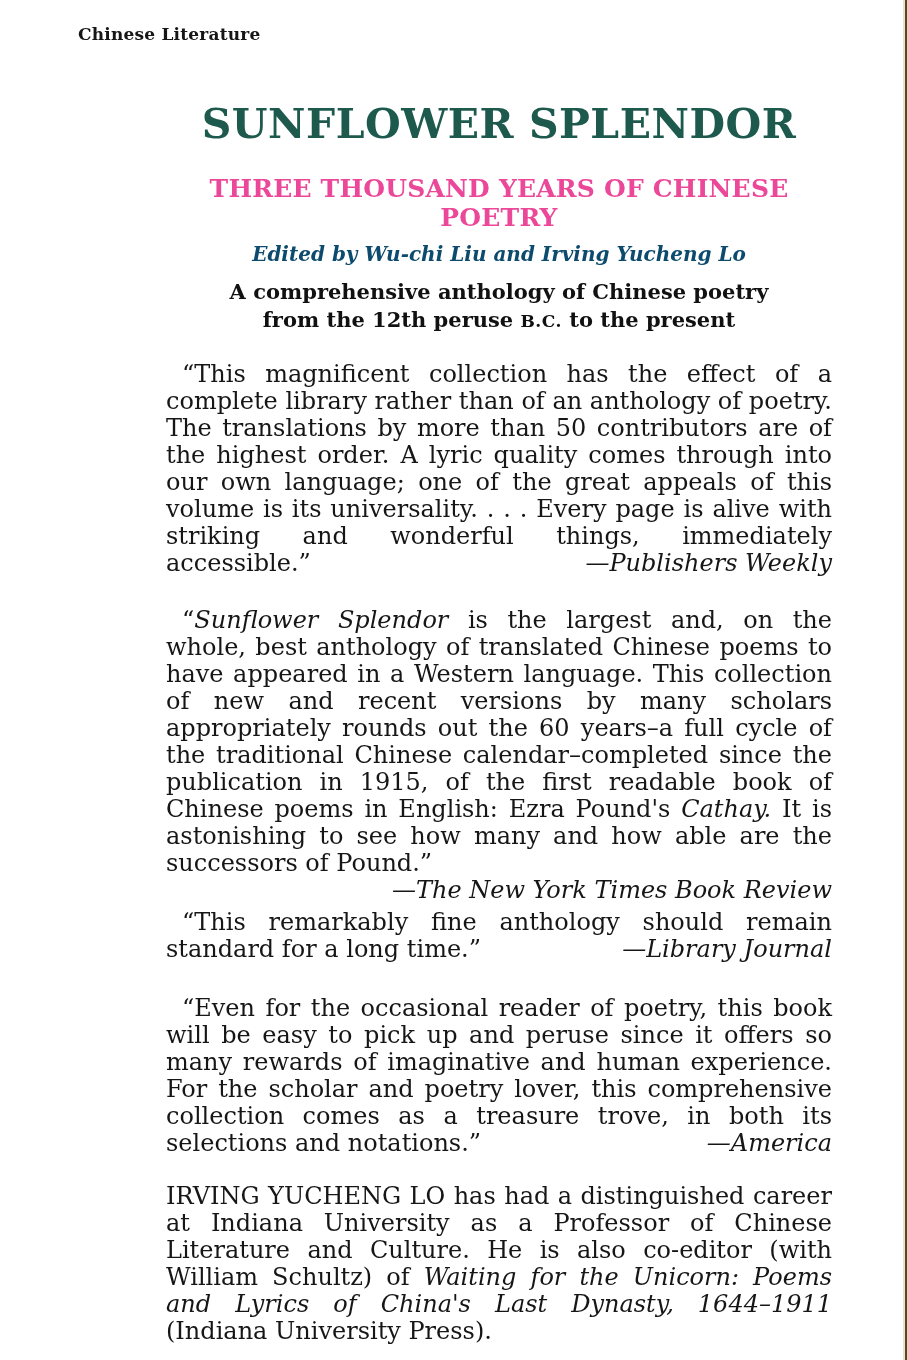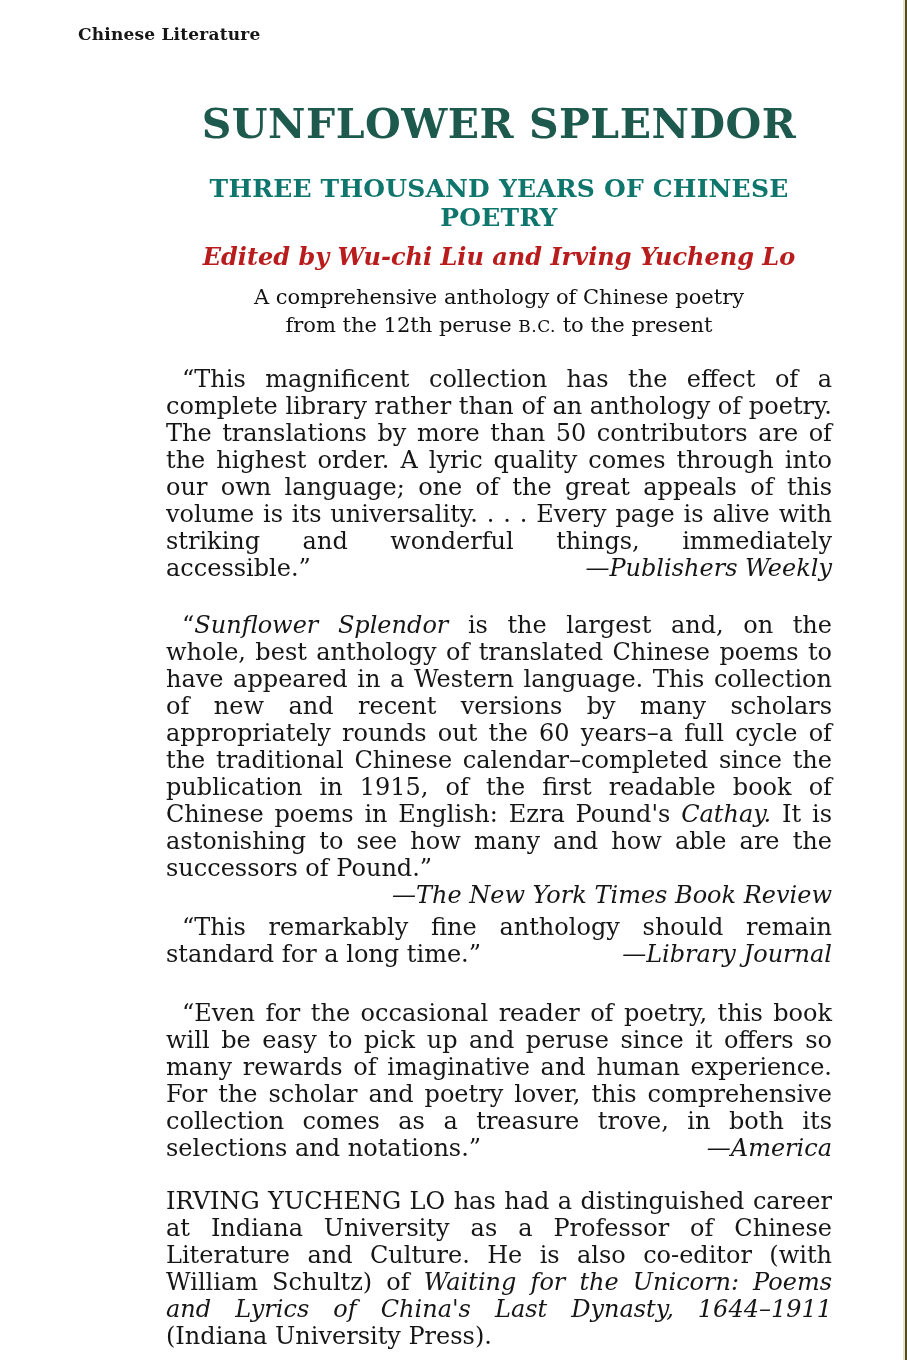--- a/index.html
+++ b/index.html
@@ -29,30 +29,30 @@
   .content { width:666px; margin:0 auto 0 126px; }
   .title-block { text-align:center; }
   .book-title {
     margin-top:56px;
     font-size:41px; font-weight:bold; letter-spacing:0.5px;
     color:#1d5a4d;
   }
   .book-subtitle {
     margin-top:26px;
     font-size:25px; font-weight:bold; letter-spacing:0.2px;
-    color:#0f766e;
+    color:#ec4899;
   }
   .editors {
     margin-top:10px;
-    font-size:24px; font-weight:bold; font-style:italic;
-    color:#b91c1c;
+    font-size:20px; font-weight:bold; font-style:italic;
+    color:#0c4a6e;
   }
   .tagline {
     margin-top:12px;
-    font-size:21px; font-weight:normal; line-height:28px;
+    font-size:21px; font-weight:bold; line-height:28px;
     color:#111;
   }
   .tagline .bc { font-size:17px; letter-spacing:0.5px; }
   
   .quote, .bio {
     font-size:24px; line-height:27px;
     text-align:justify;
   }
   .quote { margin-top:26px; text-indent:16px; }
   .q2 { margin-top:30px; }

